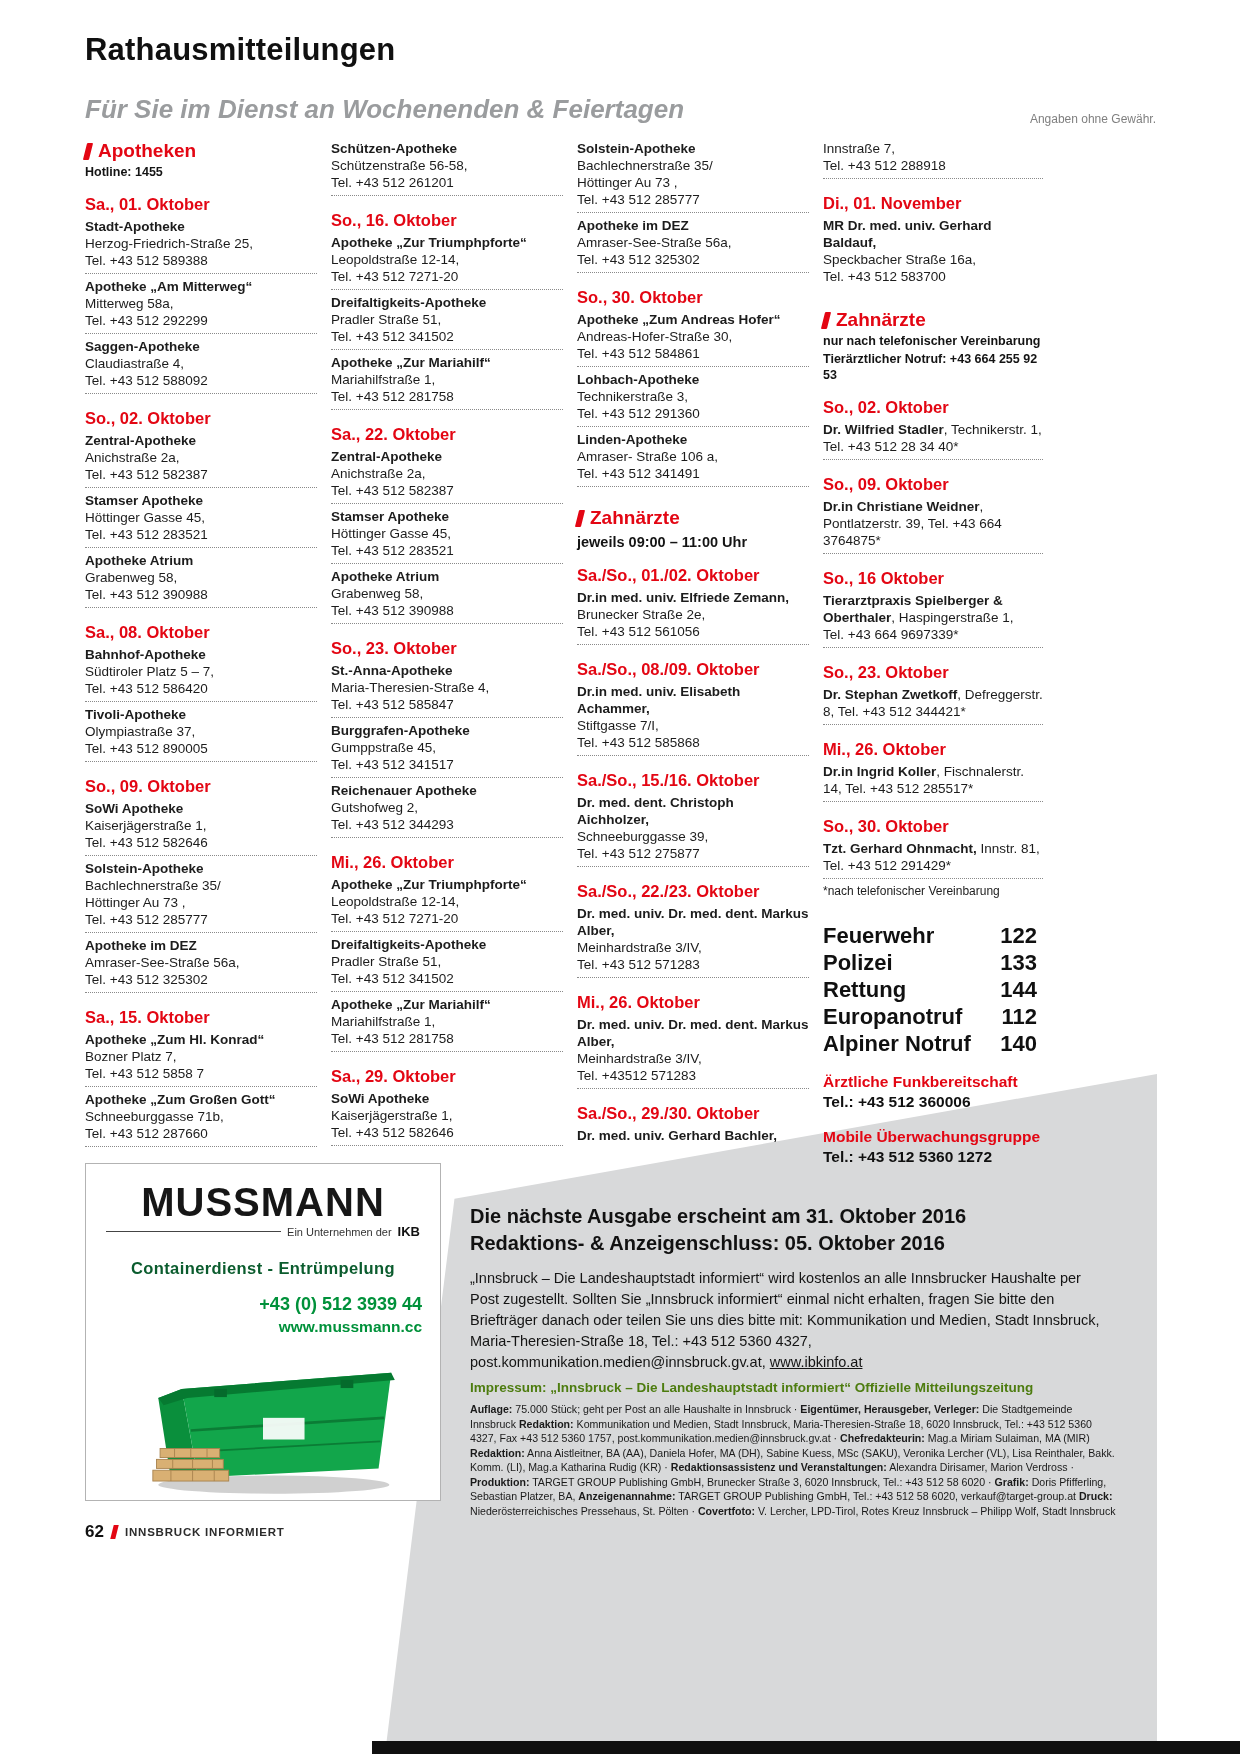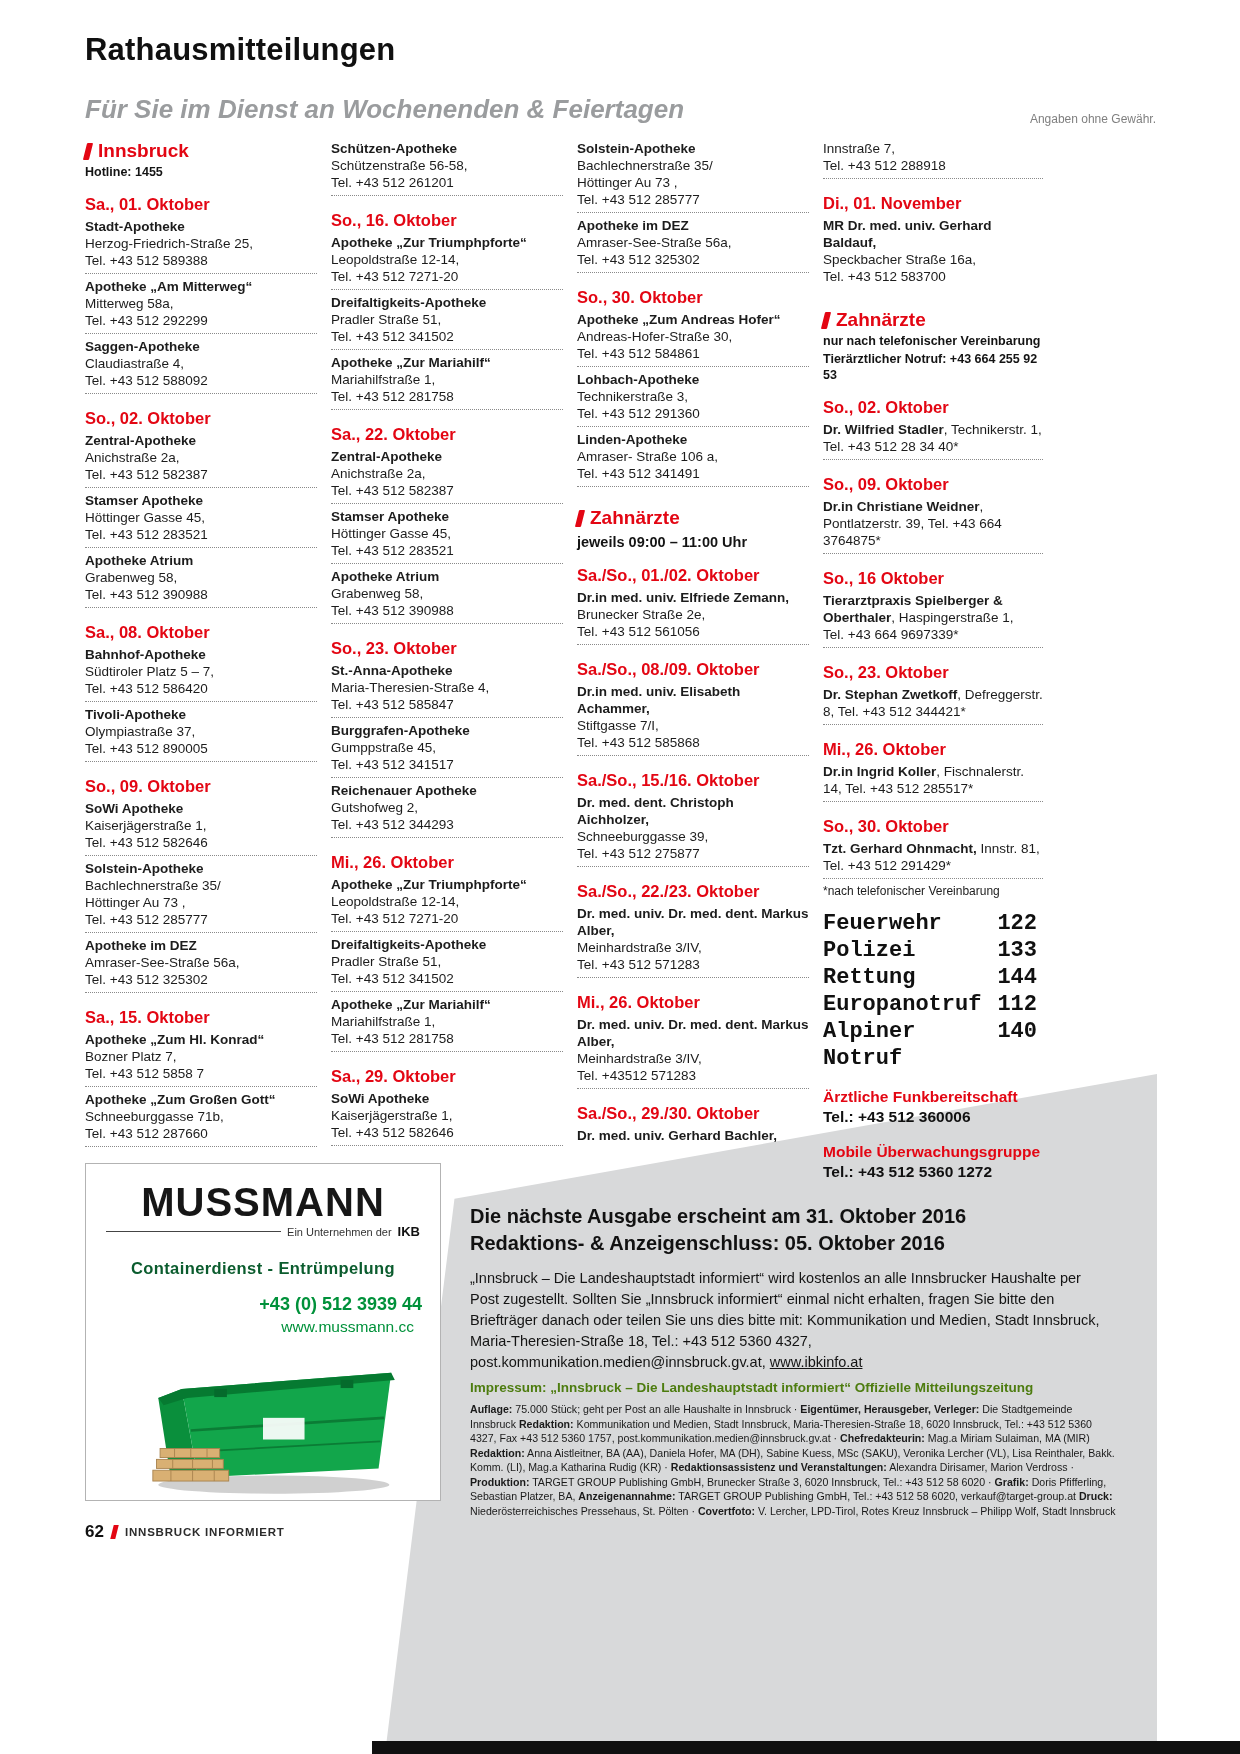--- a/index.html
+++ b/index.html
@@ -20,21 +20,21 @@
   .slash { display:inline-block; width:6px; height:17px; background:#e30613; transform:skewX(-14deg); border-radius:1px; }
   .sectitle { font-size:19px; font-weight:bold; color:#e30613; line-height:22px; }
   .ssub { font-weight:bold; font-size:12.5px; line-height:16px; margin-top:2px; color:#141414; }
   .ssub.zsub { font-size:14.5px; line-height:18px; margin-top:4px; }
   .date { font-size:16.5px; font-weight:bold; color:#e30613; margin:14px 0 4px; line-height:20px; }
   .entry { padding-bottom:4px; margin-bottom:4px; border-bottom:1.5px dotted #8a8a8a; }
   .entry.nodot { border-bottom:none; }
   .ename { font-weight:bold; }
   .esuf { font-weight:normal; }
   .vnote { font-size:12px; margin:2px 0 8px; }
-  .emtable { margin:10px 0 8px; width:214px;font-family:Liberation Mono, monospace; }
+  .emtable { margin:22px 0 8px; width:214px; }
   .emrow { display:flex; justify-content:space-between; font-size:22px; font-weight:bold; line-height:27px; color:#101010; }
   .contact { margin-top:15px; }
   .ctitle { color:#e30613; font-weight:bold; font-size:15.5px; line-height:20px; }
   .ctel { font-weight:bold; font-size:15.5px; line-height:20px; color:#101010; }
 
   .graypanel { position:absolute; left:385px; top:1060px; width:772px; height:694px; background:#d8d9da; z-index:0;
                clip-path:polygon(9% 20%, 100% 2%, 100% 100%, 0 100%); }
   .panel-head { position:absolute; left:470px; top:1203px; width:640px; font-size:20px; font-weight:bold; line-height:27px; color:#111; z-index:1; }
   .panel-body { position:absolute; left:470px; top:1268px; width:638px; font-size:14.5px; line-height:21px; color:#141414; z-index:1; }
   .panel-body .u { text-decoration:underline; }
@@ -44,21 +44,21 @@
 
   .ad { position:absolute; left:85px; top:1163px; width:356px; height:338px; border:1px solid #b3b3b3; background:#fff;
         padding:16px 14px 8px; display:flex; flex-direction:column; z-index:2; }
   .adbrand { font-size:40px; font-weight:bold; letter-spacing:1px; color:#161616; text-align:center; line-height:44px; }
   .adtagrow { display:flex; align-items:center; gap:6px; margin:0 6px 10px; justify-content:flex-end; }
   .adtagline-line { flex:1; height:1px; background:#444; }
   .adtagline { font-size:11px; color:#333; }
   .ikb { font-weight:bold; font-size:13px; color:#111; }
   .adservice { text-align:center; color:#0b5c2e; font-weight:bold; font-size:16.5px; letter-spacing:.4px; margin:10px 0 16px; }
   .adphone { text-align:right; color:#00913a; font-weight:bold; font-size:18px; margin-right:4px; }
-  .adweb { text-align:right; color:#00913a; font-weight:normal; font-size:15.5px; margin:3px 12px 6px 0; }
+  .adweb { text-align:right; color:#00913a; font-weight:bold; font-size:15.5px; margin:3px 4px 6px 0; }
   .adimg { margin-top:auto; text-align:center; }
 
   .footer { position:absolute; left:85px; top:1522px; display:flex; align-items:center; gap:8px; z-index:3; }
   .footer-num { font-size:17px; font-weight:bold; color:#111; }
   .footer-slash { display:inline-block; width:5px; height:14px; background:#e30613; transform:skewX(-14deg); }
   .footer-brand { font-size:11.5px; font-weight:bold; letter-spacing:.8px; color:#2b2b2b; }
 
   .blackbar { position:absolute; left:372px; bottom:0; width:868px; height:13px; background:#101010; z-index:4; }
 </style>
 </head>
@@ -67,21 +67,21 @@
 <div class="page">
 
   <div class="pagetitle">Rathausmitteilungen</div>
   <div class="pagesub">Für Sie im Dienst an Wochenenden &amp; Feiertagen</div>
   <div class="disclaimer">Angaben ohne Gewähr.</div>
 
   <div class="col col-1">
       <div class="sec">
         <div class="secrow">
           <span class="slash"></span>
-          <span class="sectitle">Innsbruck</span>
+          <span class="sectitle">Apotheken</span>
         </div>
         <div class="ssub">Hotline: 1455</div>
       </div>
       <div class="date">Sa., 01. Oktober</div>
       <div class="entry">
         <div class="ehead"><span class="ename">Stadt-Apotheke</span></div>
         <div class="eline">Herzog-Friedrich-Straße 25,</div>
         <div class="eline">Tel. +43 512 589388</div>
       </div>
       <div class="entry">

